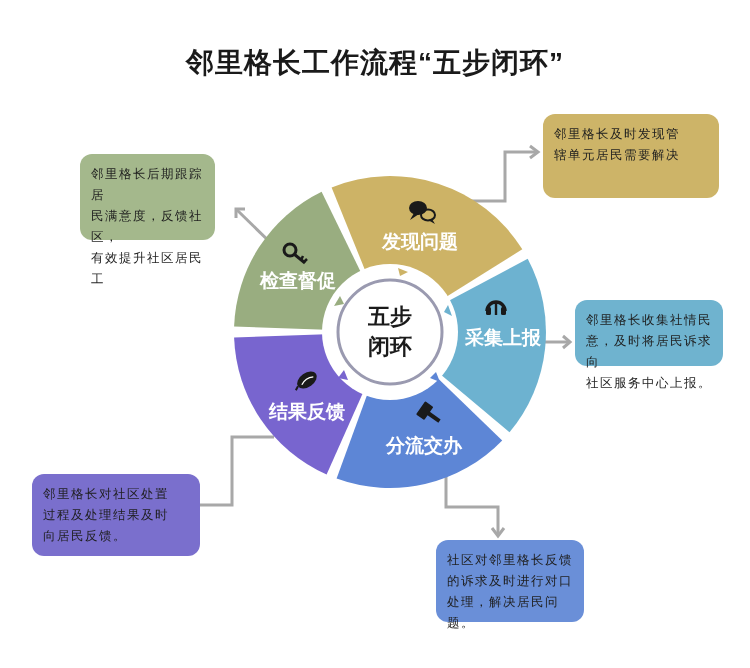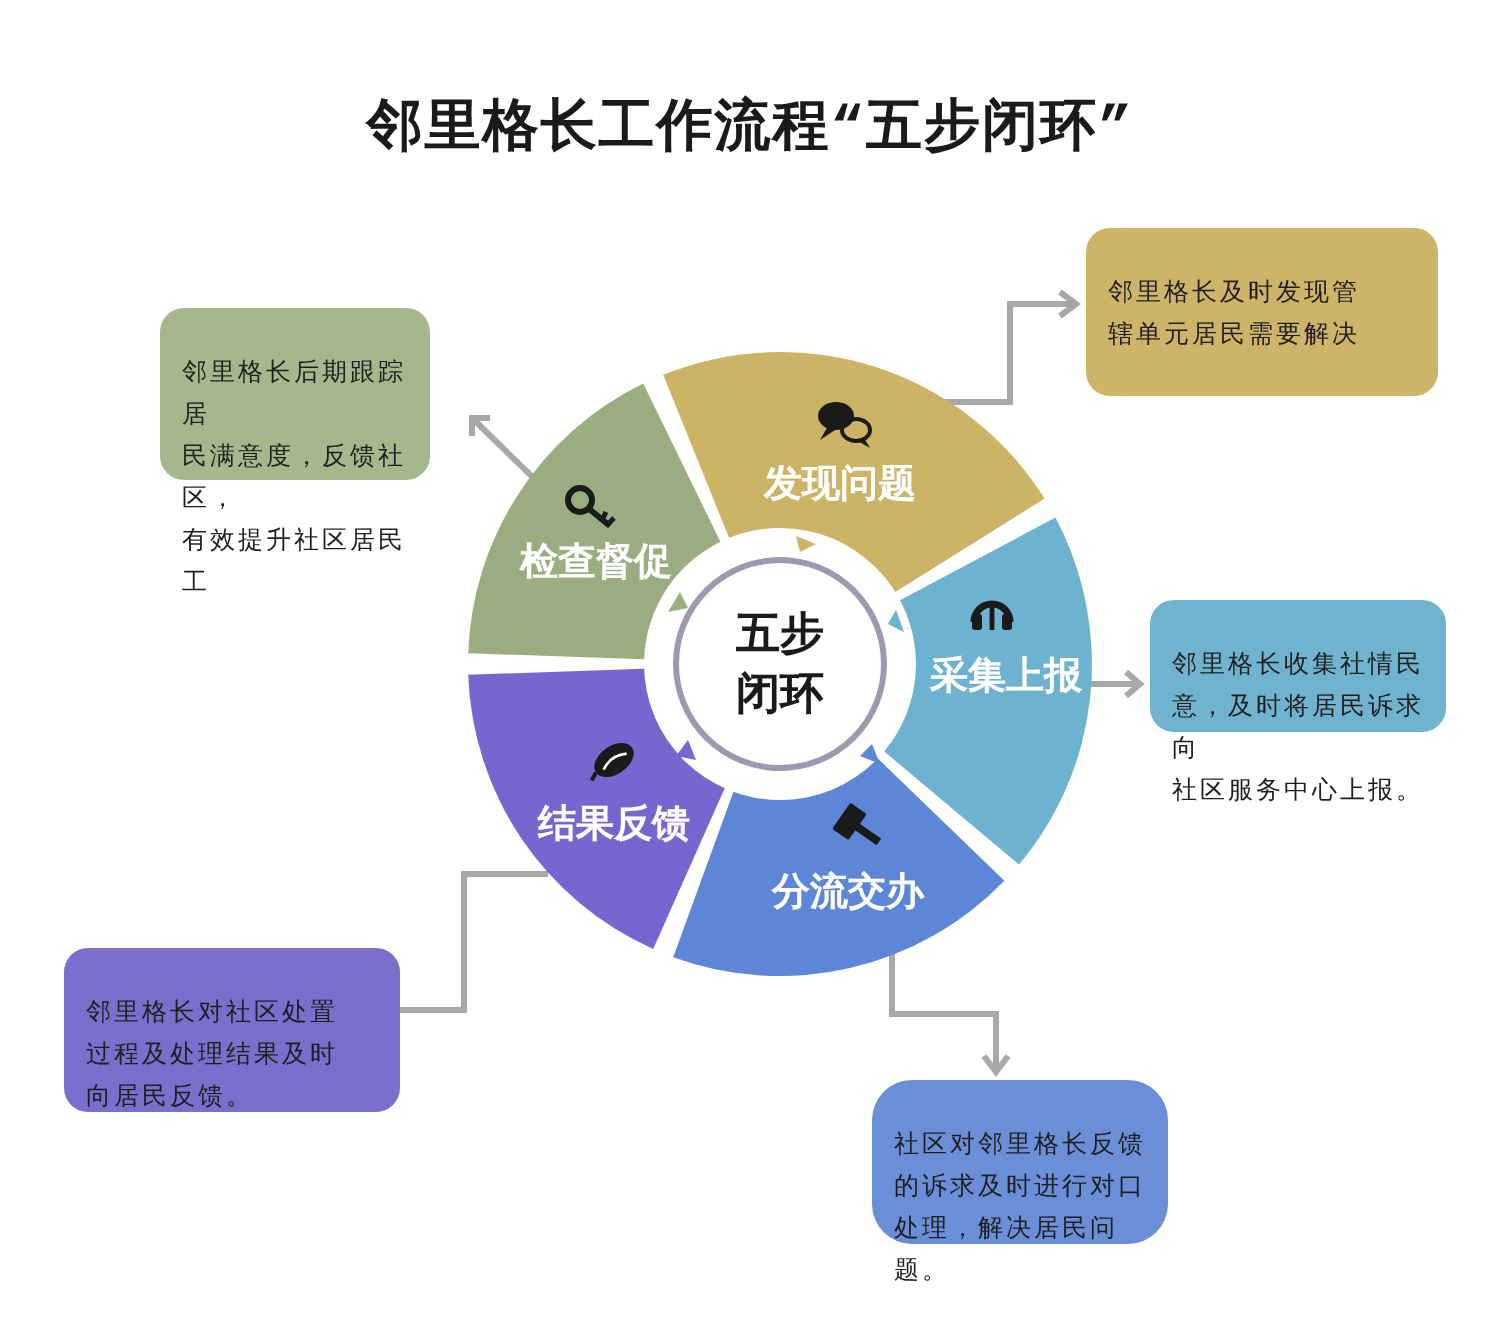--- a/index.html
+++ b/index.html
@@ -1,28 +1,28 @@
 <!DOCTYPE html>
 <html><head>
 <meta charset="utf-8">
 <style>
   html, body { margin: 0; padding: 0; background: #ffffff; }
   body { width: 750px; height: 668px; position: relative; overflow: hidden;
          font-family: "DejaVu Serif", "Liberation Serif", serif; }
   .title { position: absolute; left: 0; top: 44px; width: 750px; text-align: center;
            font-size: 28px; font-weight: bold; color: #1a1a1a; letter-spacing: 1px;
-           font-family: Liberation Mono, monospace; }
-  .note { position: absolute; border-radius: 12px; padding: 21px 11px; box-sizing: border-box;
+           font-family: Liberation Sans, sans-serif; }
+  .note { position: absolute; border-radius: 12px; padding: 9px 11px; box-sizing: border-box;
           font-size: 12.5px; line-height: 21px; color: #1e1e1e; letter-spacing: 1.5px;
           font-family: "DejaVu Serif", "Liberation Serif", serif; }
   .note-1 { left: 543px; top: 114px; width: 176px; height: 84px; background: #cdb468; }
   .note-2 { left: 80px; top: 154px; width: 135px; height: 86px; background: #a4b88c; }
   .note-3 { left: 575px; top: 300px; width: 148px; height: 66px; background: #6fb3cf; }
   .note-4 { left: 32px; top: 474px; width: 168px; height: 82px; background: #7a6fcd; }
-  .note-5 { left: 436px; top: 540px; width: 148px; height: 82px; background: #6a8fd8; border-radius: 20px; }
+  .note-5 { left: 436px; top: 540px; width: 148px; height: 82px; background: #6a8fd8; }
   svg.wheel { position: absolute; left: 0; top: 0; }
   .seg-label { font-family: "DejaVu Sans", "Liberation Sans", sans-serif; font-weight: bold;
                font-size: 19px; fill: #ffffff; }
   .center-label { font-family: "DejaVu Sans", "Liberation Sans", sans-serif; font-weight: bold;
                   font-size: 22px; fill: #1a1a1a; }
 </style>
 </head>
 <body>
 
 <div class="title">邻里格长工作流程“五步闭环”</div>

